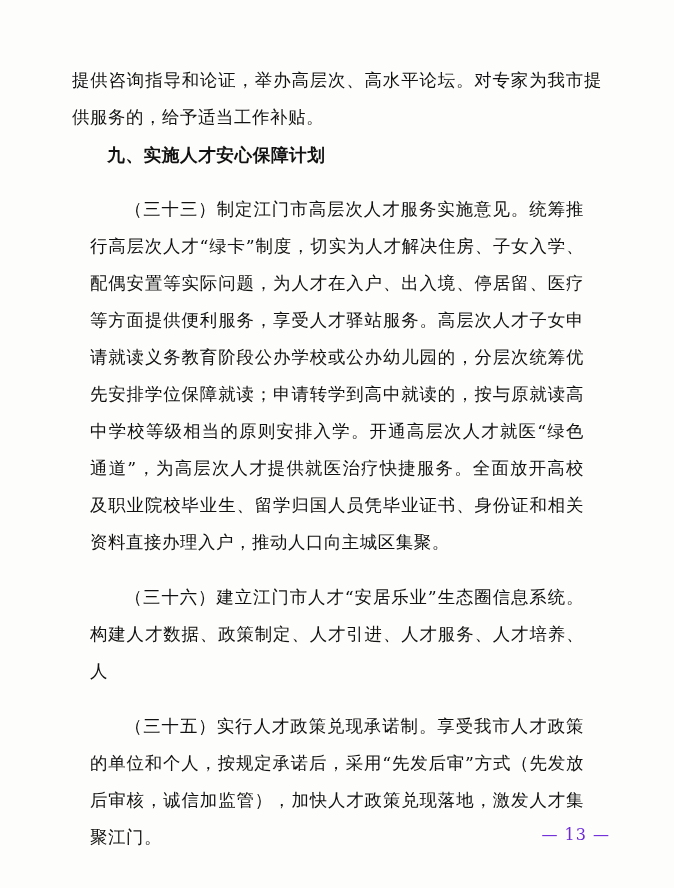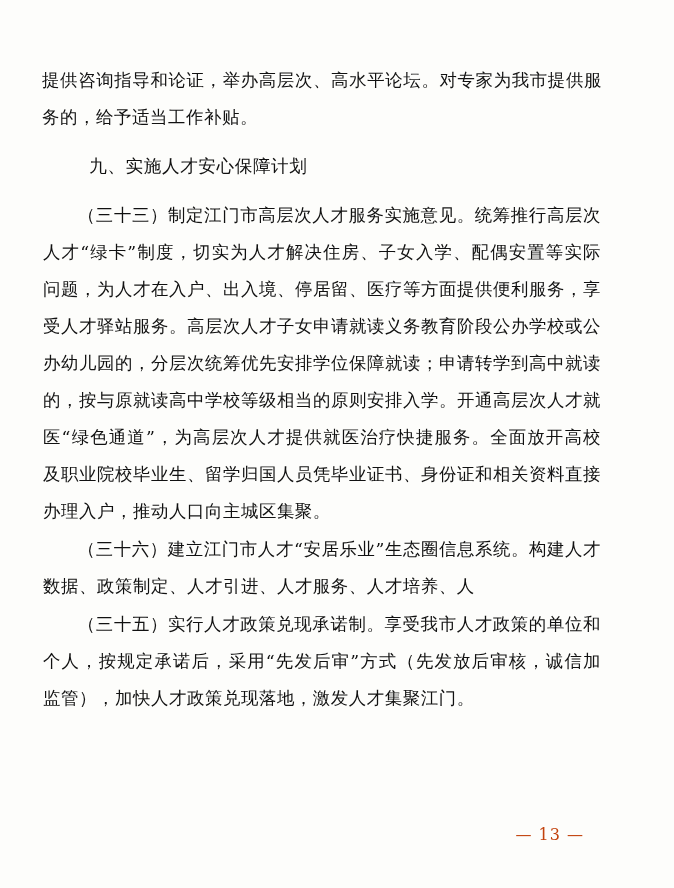--- a/index.html
+++ b/index.html
@@ -12,56 +12,56 @@
     background: #ffffff;
     font-family: "DejaVu Serif", "Liberation Serif", serif;
     color: #1a1a1a;
     overflow: hidden;
   }
   .page {
     position: relative;
     width: 674px;
     height: 888px;
     box-sizing: border-box;
-    padding: 62px 72px 0 42px;
+    padding: 62px 72px 0 72px;
     background: #fdfdfb;
   }
   .doc-body {
     font-size: 17.4px;
     line-height: 37px;
     letter-spacing: 0.6px;
     text-align: justify;
     text-justify: inter-ideograph;
     color: #111111;
   }
   p.para {
-    margin: 1px;
+    margin: 18px;
     text-indent: 2em;
     font-size: 17.4px;
     line-height: 37px;
   }
   p.cont {
     margin: 0;
     text-indent: 0;
   }
   h2.section-heading {
-    margin: 12px;
+    margin: 0;
     font-size: 17.6px;
     line-height: 37px;
-    font-weight: normal;
+    font-weight: bold;
     text-indent: 2em;
     letter-spacing: 0.6px;
   }
   .footer {
     position: absolute;
-    right: 90px;
+    right: 64px;
     bottom: 44px;
     font-size: 16px;
     letter-spacing: 1px;
-    color: #c2410c;
+    color: #6d28d9;
     font-family: "DejaVu Serif", "Liberation Serif", serif;
   }
 </style>
 </head>
 <body>
 
 <div class="page">
   <div class="doc-body">
 
     <p class="para cont">提供咨询指导和论证，举办高层次、高水平论坛。对专家为我市提供服务的，给予适当工作补贴。</p>

